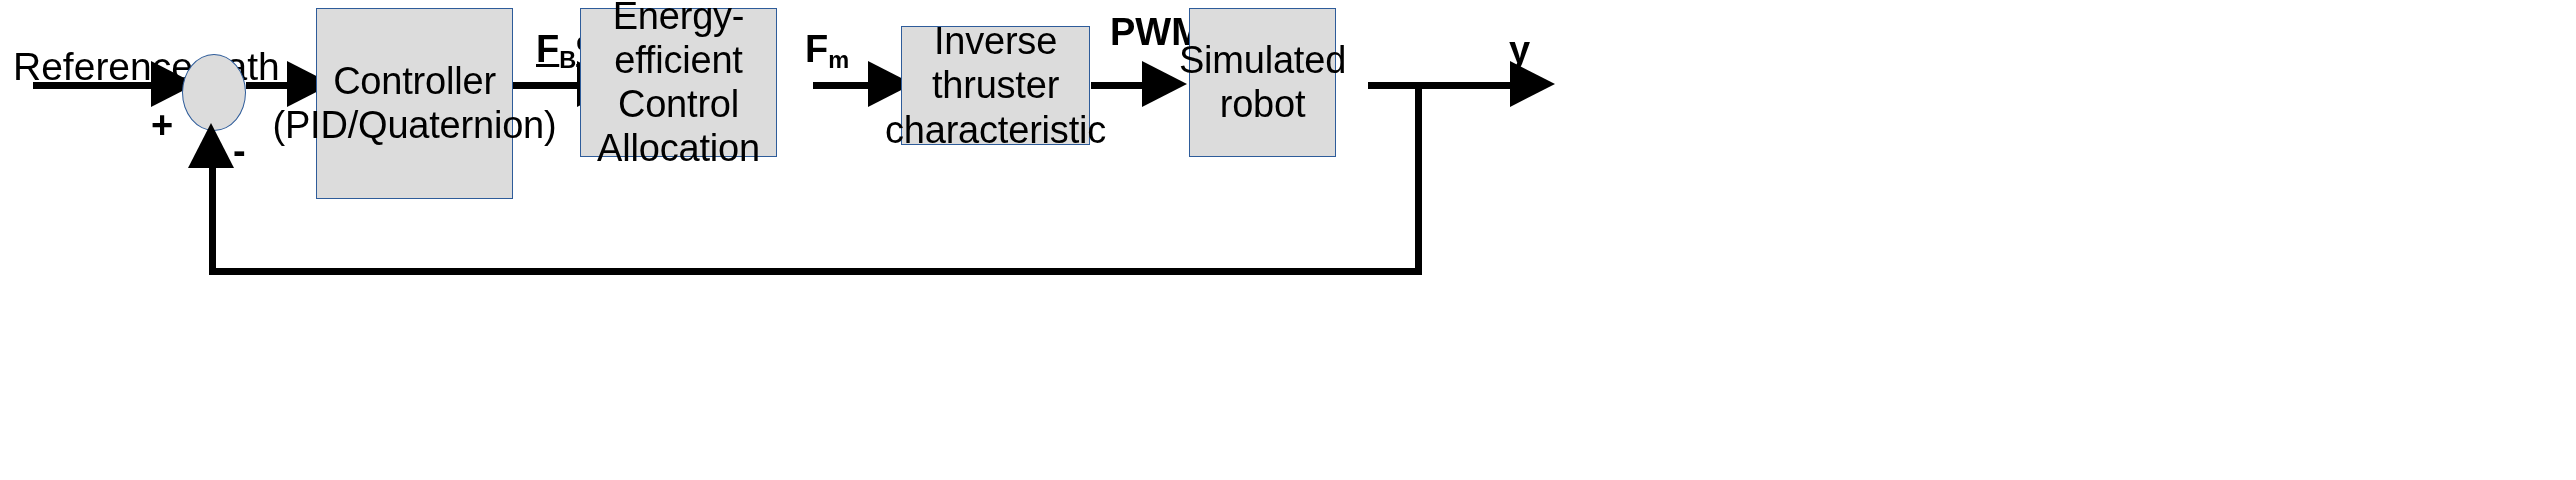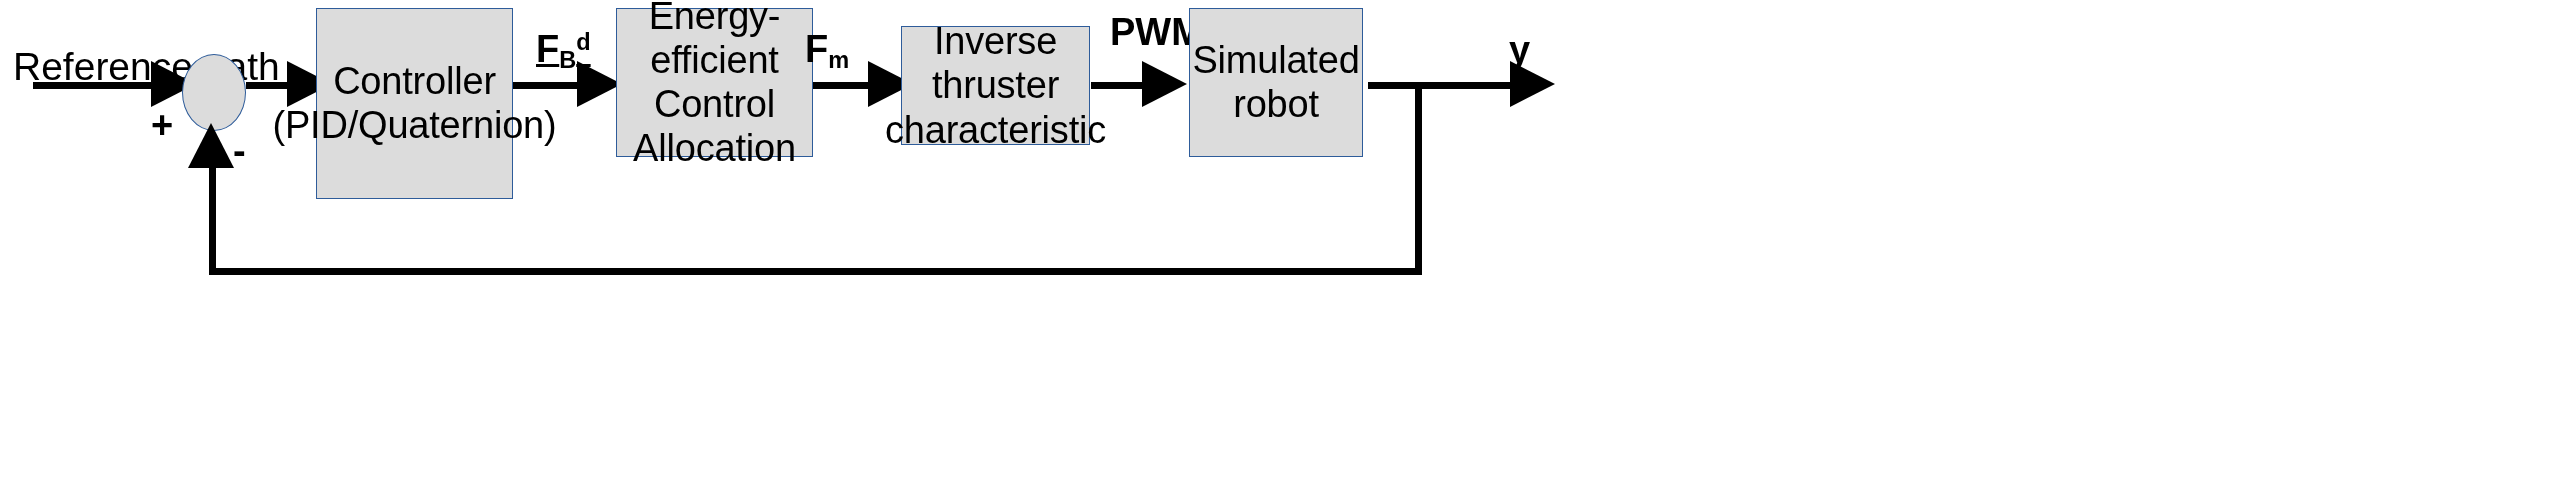--- a/index.html
+++ b/index.html
@@ -122,36 +122,36 @@
   <div class="wire-h" style="left:246px; top:82px; width:51px;"></div>
   <div class="arrow-r" style="left:287px; top:61px;"></div>
 
   <div class="block" style="left:316px; top:7.5px; width:197px; height:191px;">Controller
 (PID/Quaternion)</div>
 
   <div class="wire-h" style="left:513px; top:82px; width:73px;"></div>
   <div class="arrow-r" style="left:577px; top:61px;"></div>
   <div class="label label-sig" style="left:536px; top:30px;text-decoration:underline;">F<sub>B</sub><sup>d</sup></div>
 
-  <div class="block" style="left:616px; top:7.5px; width:197px; height:149px;">Energy-efficient
+  <div class="block" style="left:580px; top:7.5px; width:197px; height:149px;">Energy-efficient
 Control
 Allocation</div>
 
   <div class="wire-h" style="left:813px; top:82px; width:68px;"></div>
   <div class="arrow-r" style="left:868px; top:61px;"></div>
   <div class="label label-sig" style="left:805px; top:30px;">F<sub>m</sub></div>
 
   <div class="block" style="left:901px; top:26px; width:189px; height:119px;">Inverse thruster
 characteristic</div>
 
   <div class="wire-h" style="left:1091px; top:82px; width:68px;"></div>
   <div class="arrow-r" style="left:1142px; top:61px;"></div>
   <div class="label label-sig" style="left:1110px; top:13px;text-align:right;">PWM</div>
 
-  <div class="block" style="left:1189px; top:7.5px; width:174px; height:149px;">Simulated
+  <div class="block" style="left:1189px; top:7.5px; width:147px; height:149px;">Simulated
 robot</div>
 
   <div class="wire-h" style="left:1368px; top:82px; width:149px;"></div>
   <div class="arrow-r" style="left:1510px; top:61px;"></div>
   <div class="label label-sig" style="left:1509px; top:31px;">y</div>
 
   <div class="wire-v" style="left:1415px; top:82px; height:193px;"></div>
   <div class="wire-h" style="left:209px; top:268px; width:1212px;"></div>
   <div class="wire-v" style="left:209px; top:151px; height:121px;"></div>
   <div class="arrow-u" style="left:188px; top:123px;"></div>

